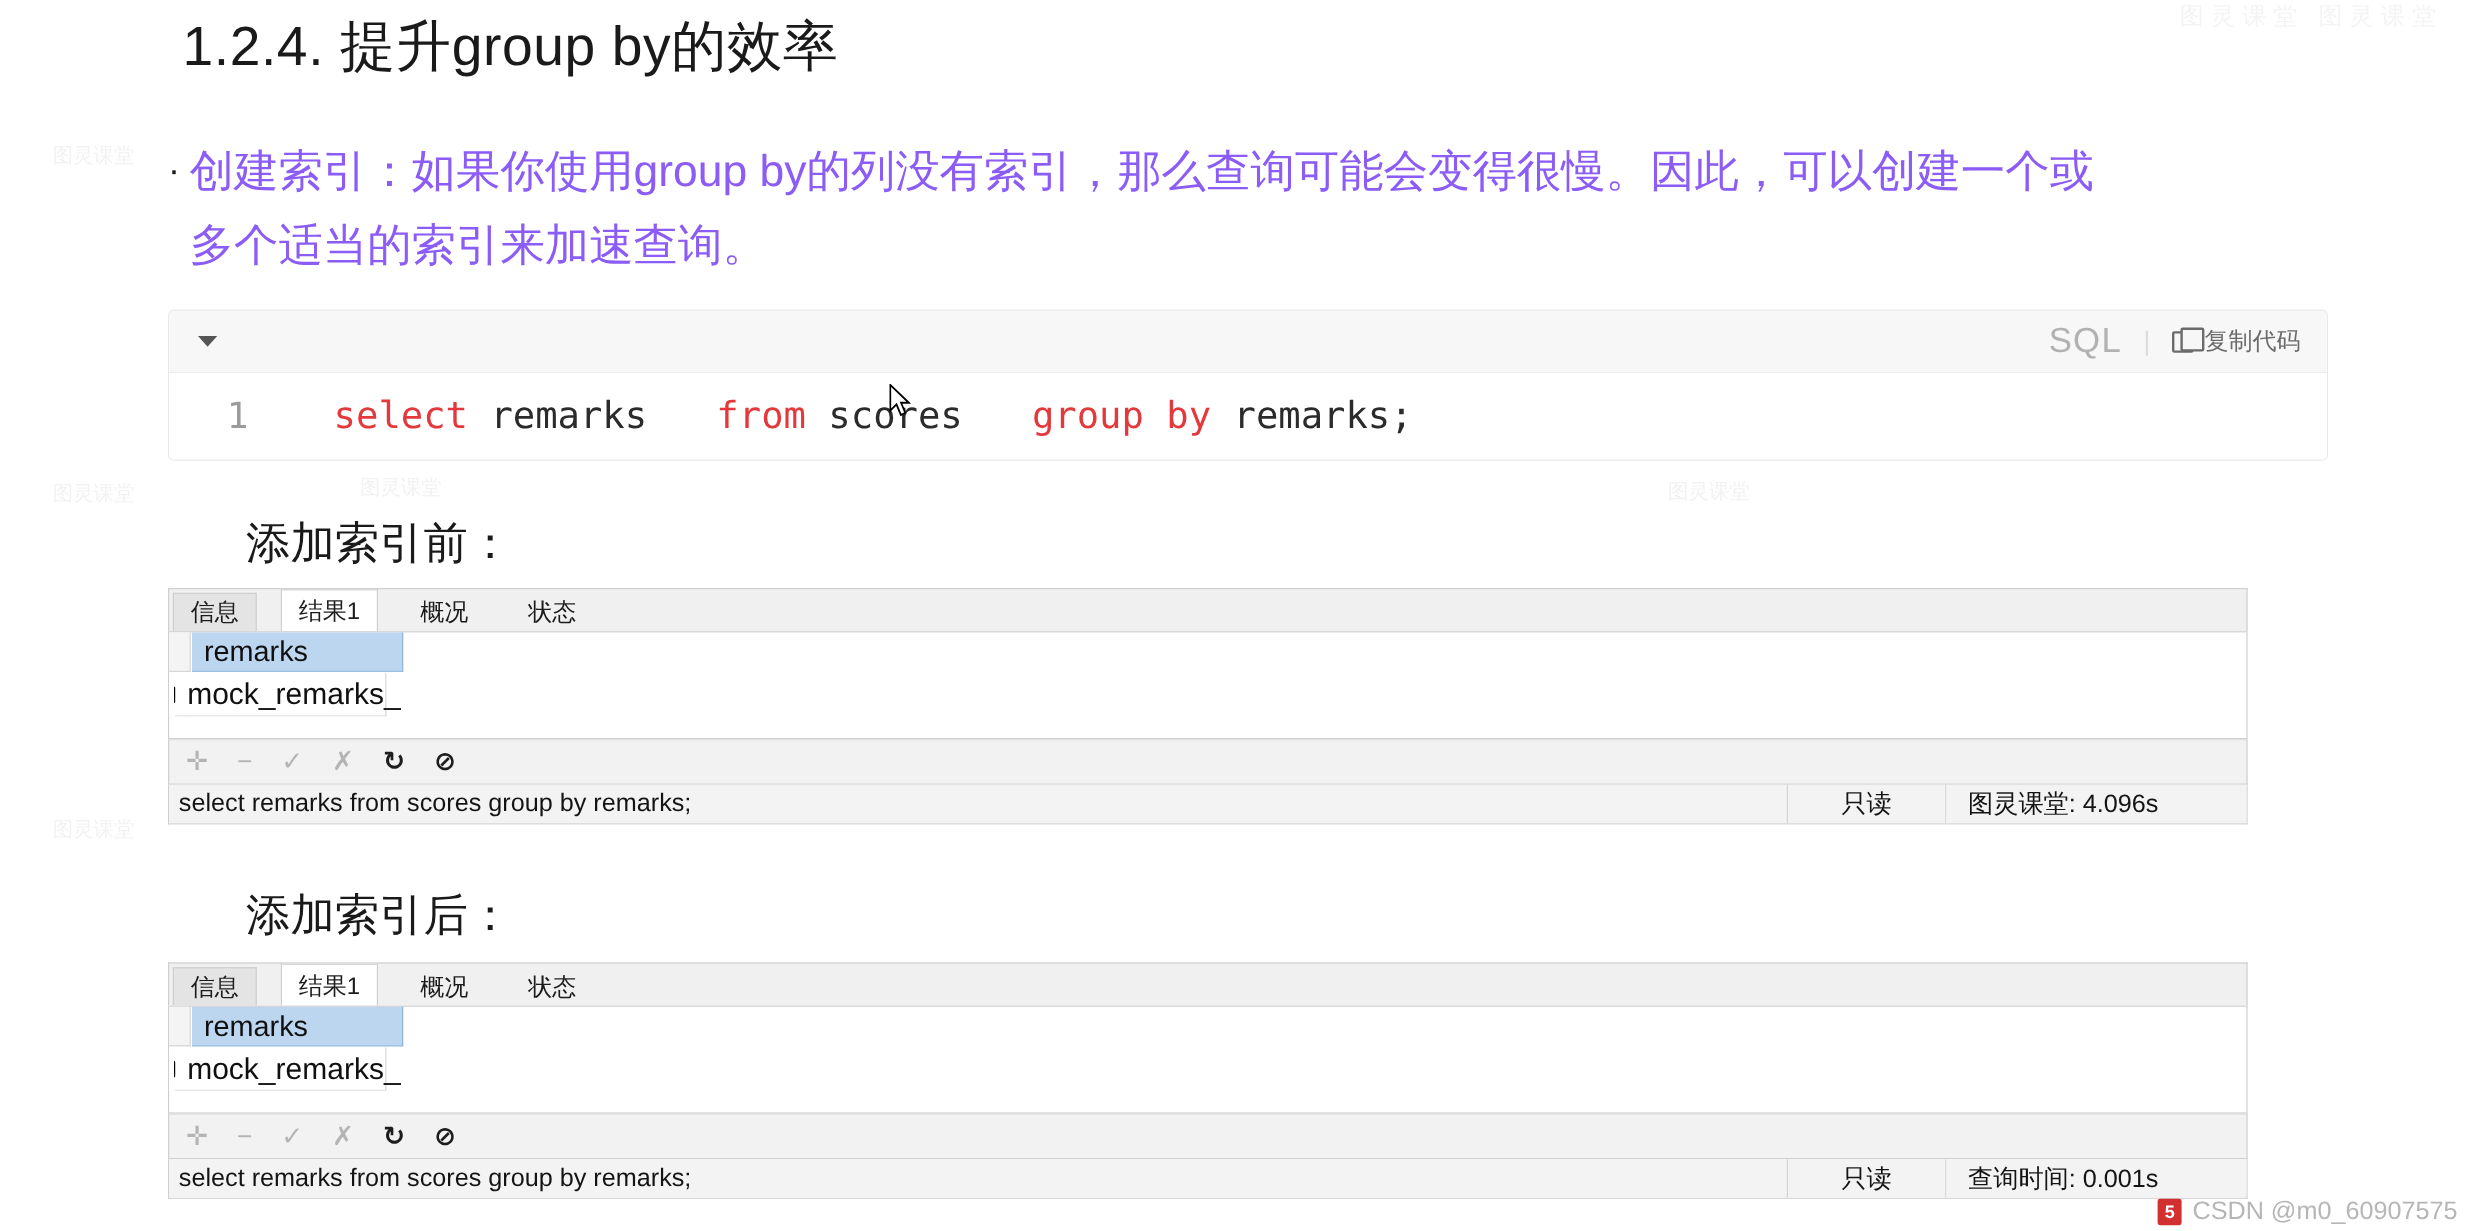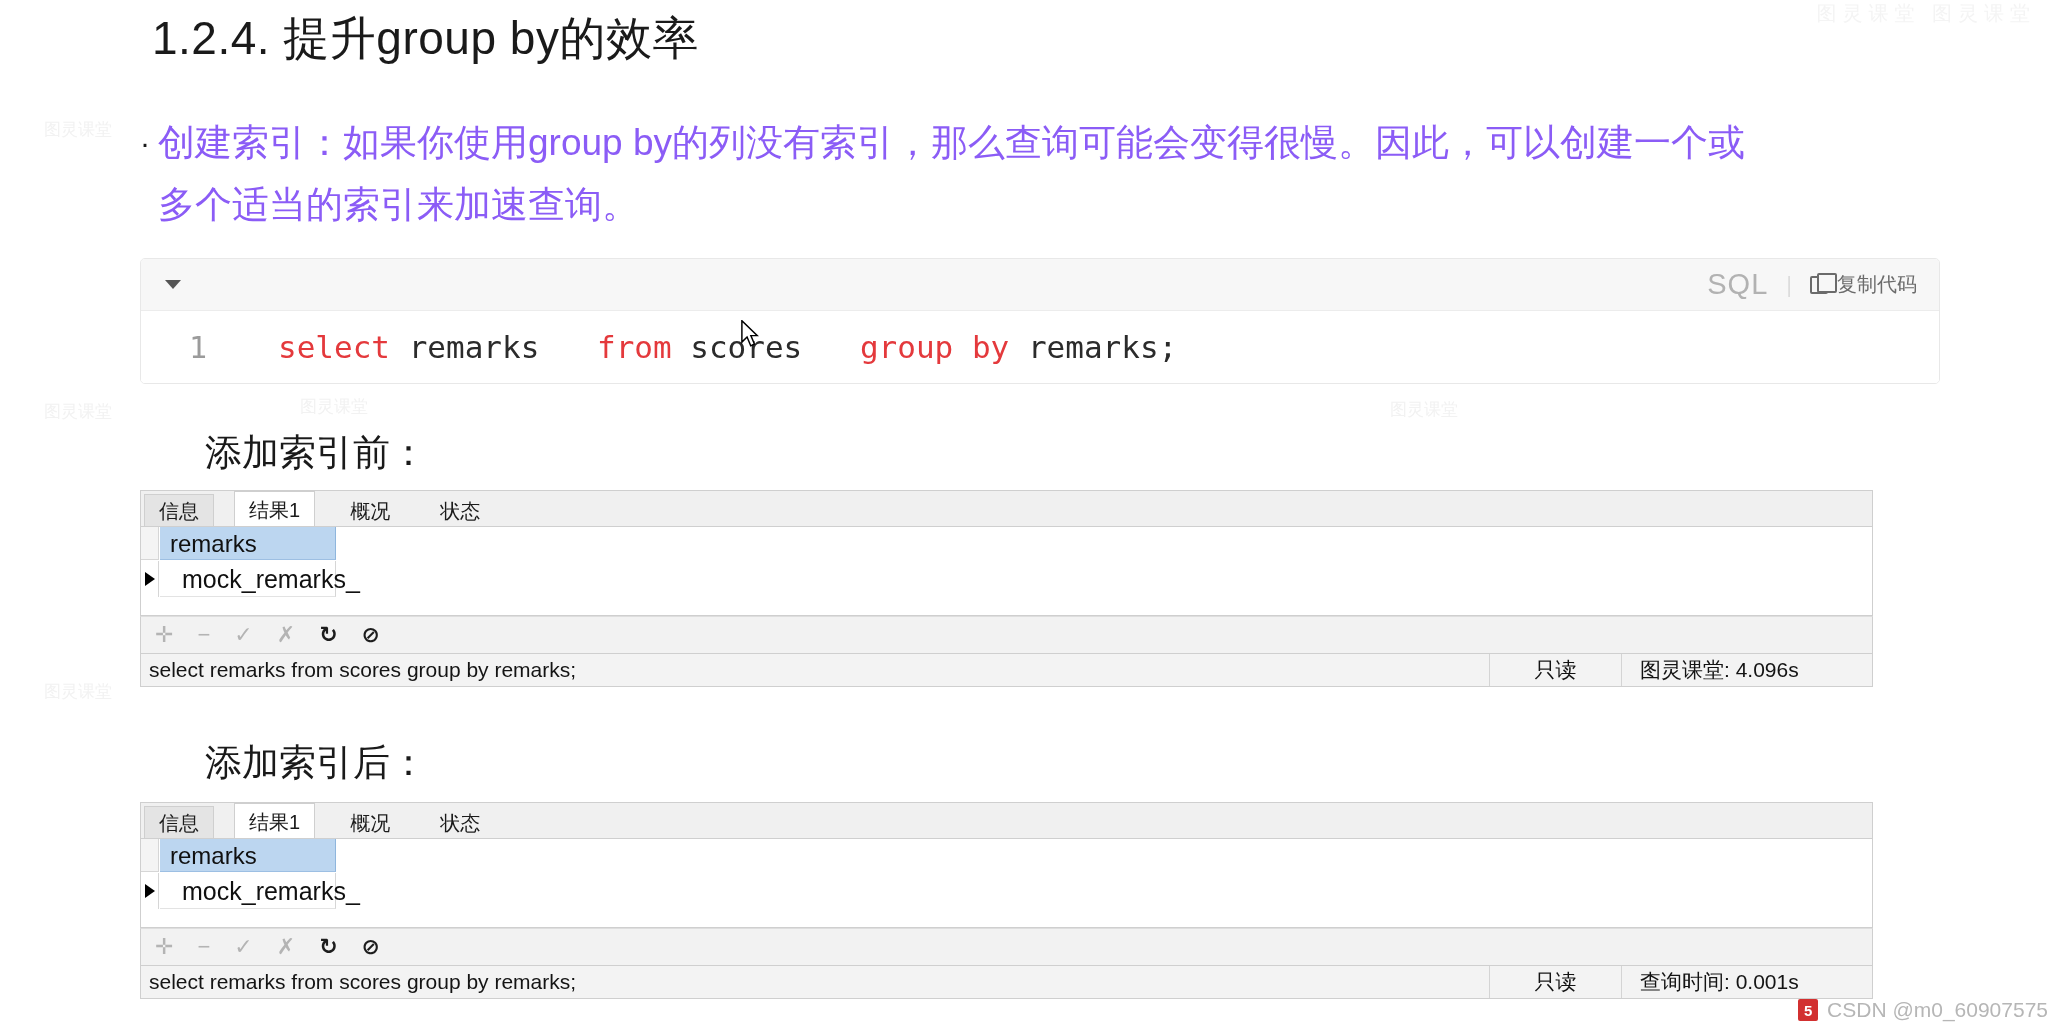--- a/index.html
+++ b/index.html
@@ -236,28 +236,28 @@
     display: flex; align-items: center; justify-content: center;
   }
   .row-arrow {
     width: 0; height: 0;
     border-top: 7px solid transparent;
     border-bottom: 7px solid transparent;
     border-left: 10px solid #000;
   }
   .grid-cell {
     position: absolute;
-    left: 19px; top: 34px;
+    left: 5px; top: 34px;
     width: 176px; height: 36px;
     background: #ffffff;
     border-right: 1px solid #d6d6d6;
     border-bottom: 1px solid #e3e3e3;
     font-size: 25px;
     line-height: 36px;
-    padding-left: 22px;
+    padding-left: 10px;
     color: #101010;
     box-sizing: border-box;
   }
 
   .grid-toolbar {
     height: 38px;
     background: #f2f2f2;
     border-left: 1px solid #cfcfcf;
     border-right: 1px solid #cfcfcf;
     border-bottom: 1px solid #cfcfcf;

